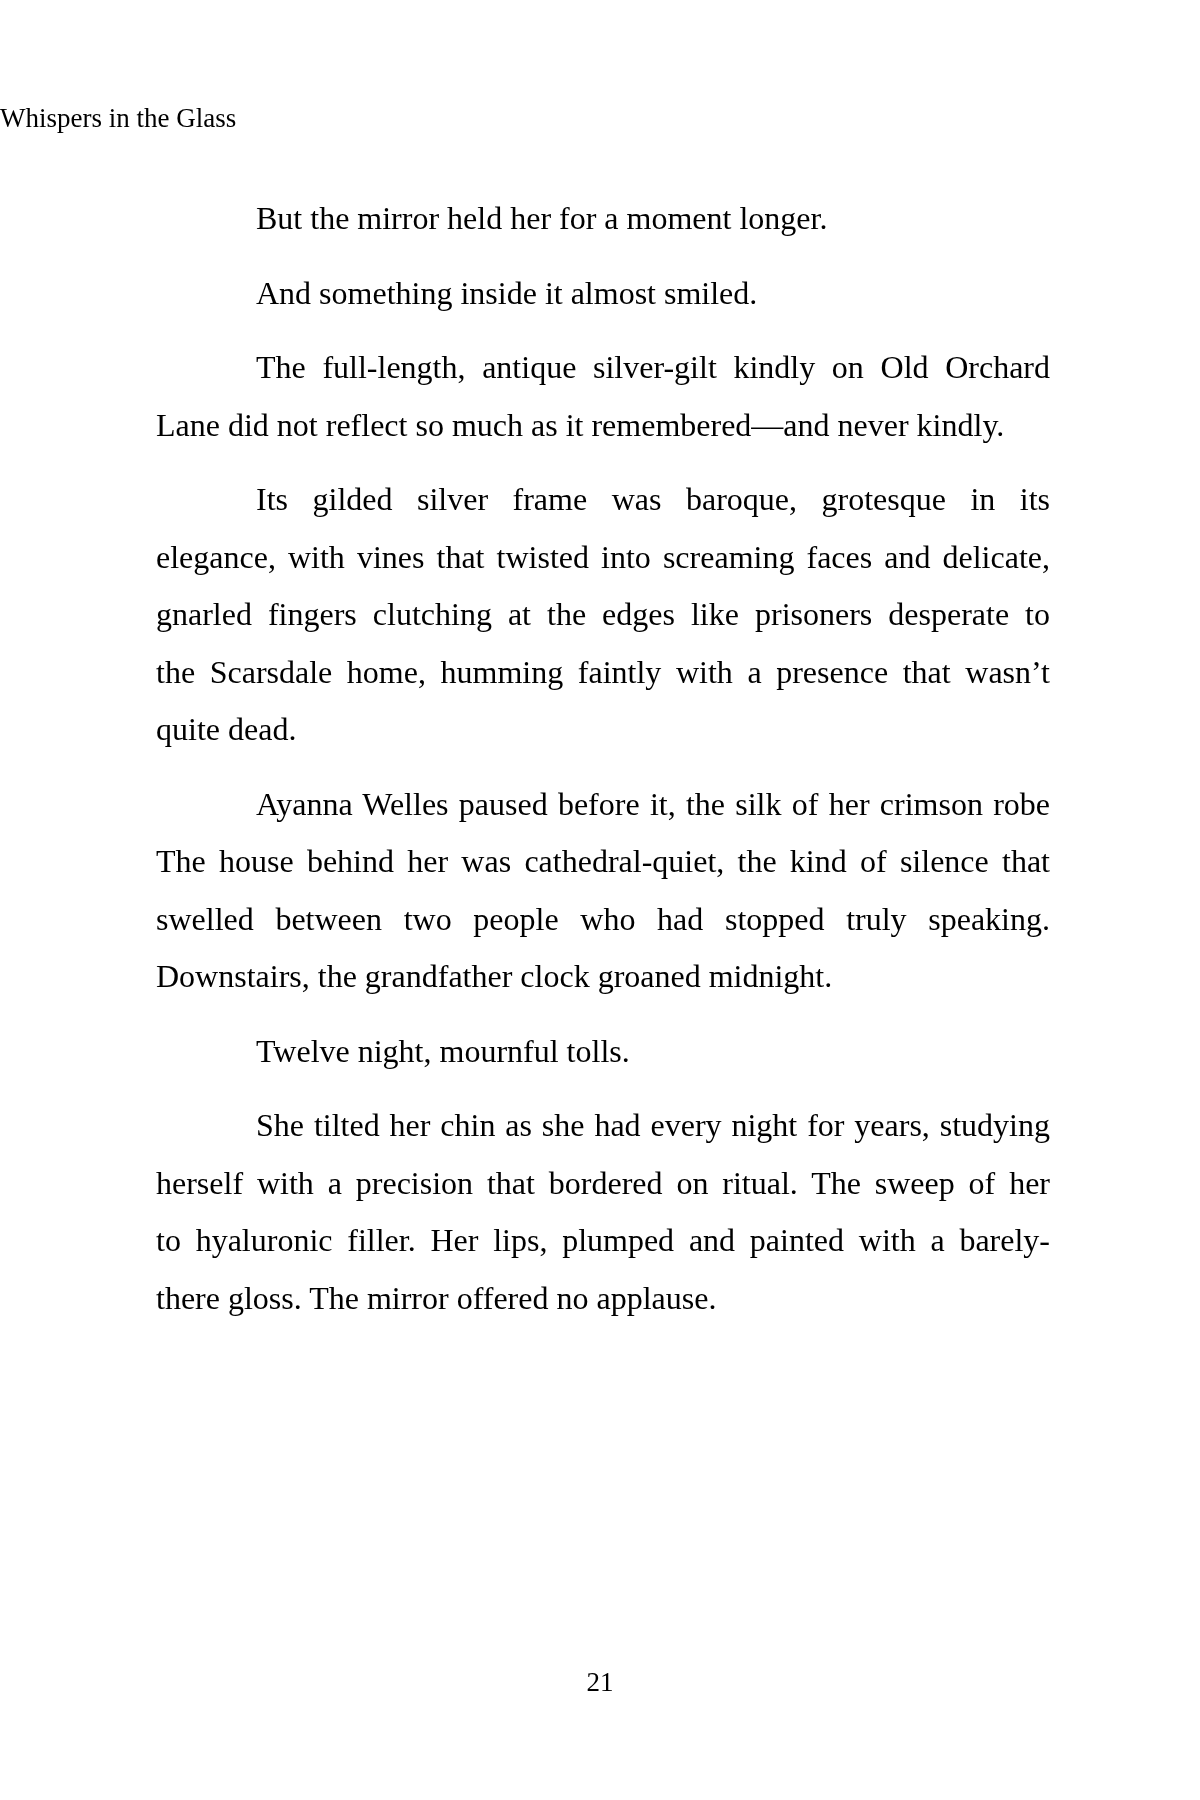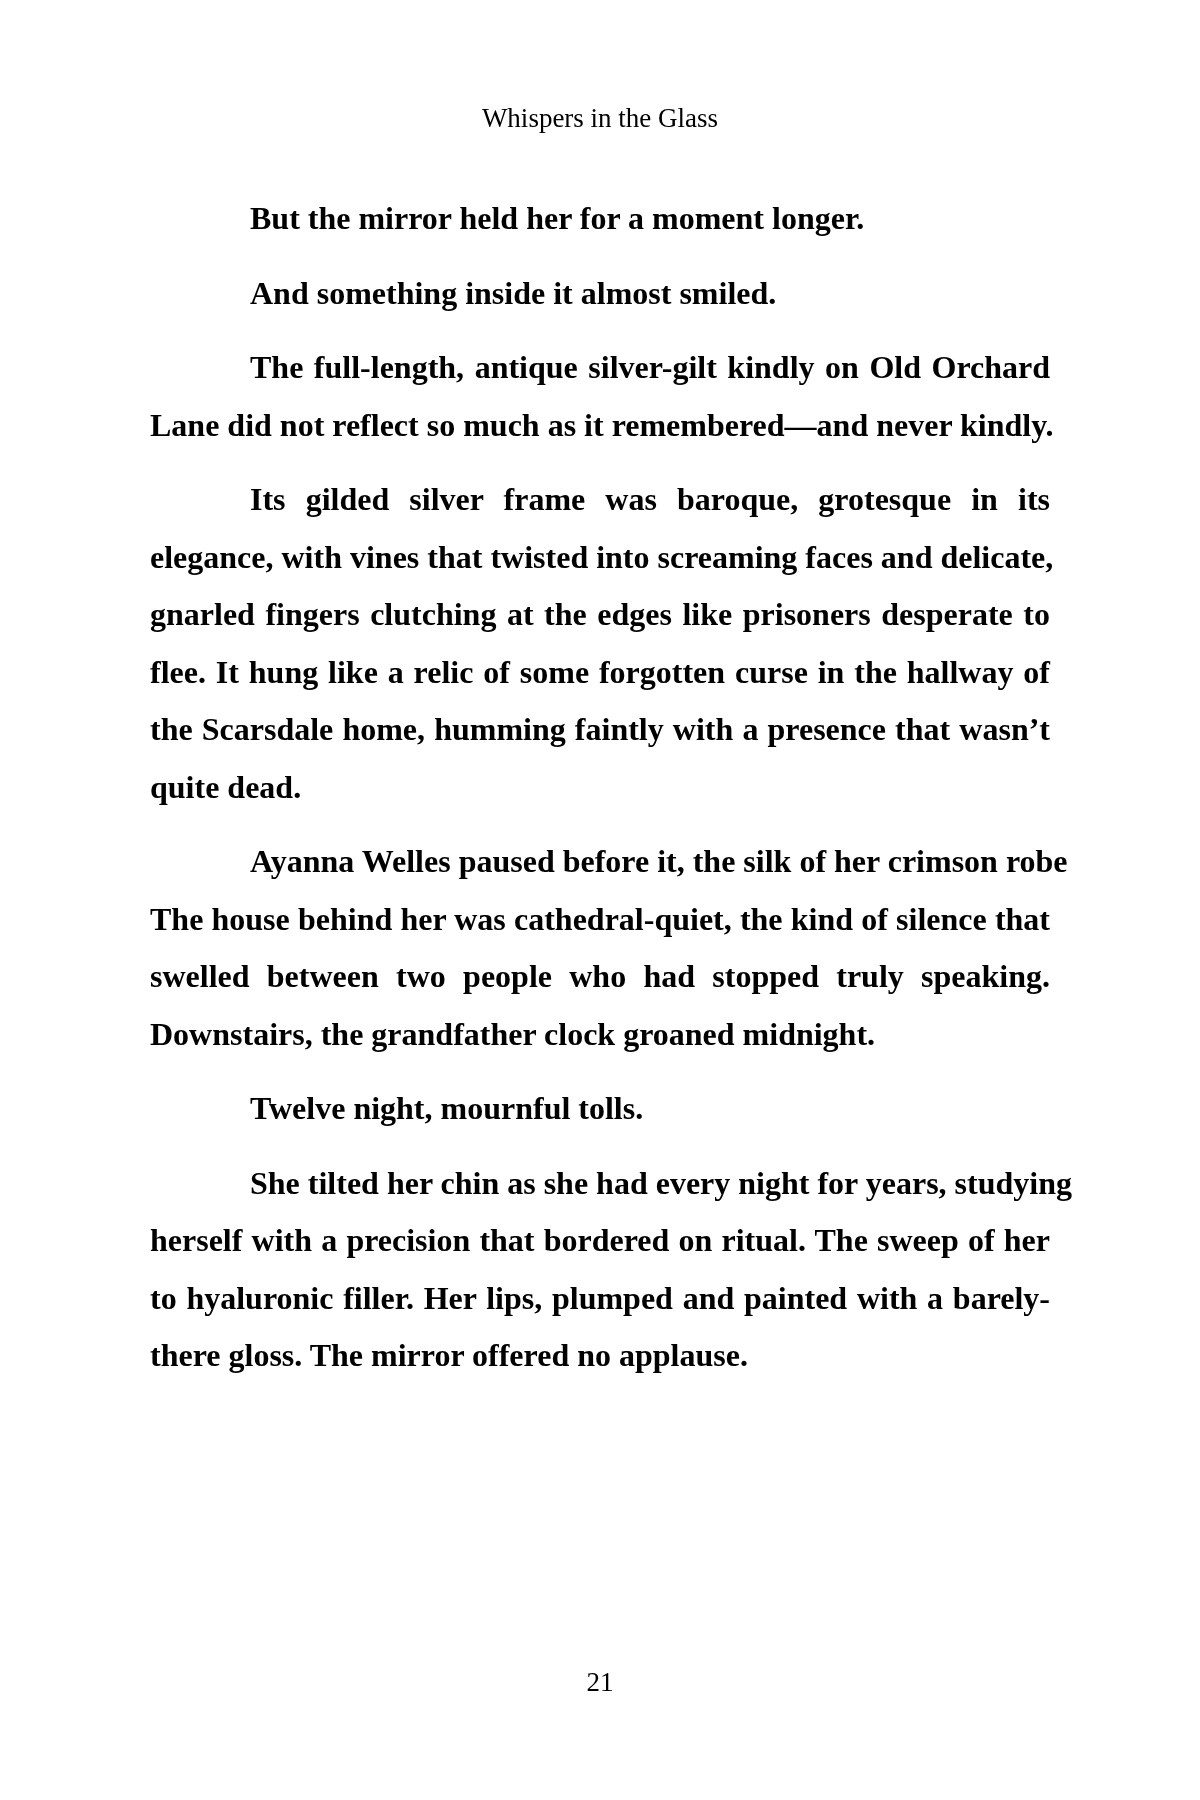--- a/index.html
+++ b/index.html
@@ -16,33 +16,31 @@
     color: #000000;
   }
   .running-header {
     position: absolute;
     left: 0;
     width: 1200px;
     top: 100px;
     height: 36px;
     line-height: 36px;
     font-size: 27px;
-    text-align: center;
   }
   .body-text {
     position: absolute;
     left: 150px;
     top: 190px;
     width: 900px;
     font-size: 32px;
     line-height: 57.5px;
   }
   .para {
-    margin: 0 0 17px 0;
-    font-weight: bold;
+    margin: 0 0 17px 6px;
   }
   .line {
     display: block;
     text-align: justify;
     text-align-last: justify;
     white-space: nowrap;
   }
   .line.last {
     text-align: left;
     text-align-last: left;
@@ -74,21 +72,20 @@
     <span class="line indent last">And something inside it almost smiled.</span>
   </p>
   <p class="para">
     <span class="line indent">The full-length, antique silver-gilt kindly on Old Orchard</span>
     <span class="line last">Lane did not reflect so much as it remembered—and never kindly.</span>
   </p>
   <p class="para">
     <span class="line indent">Its gilded silver frame was baroque, grotesque in its</span>
     <span class="line">elegance, with vines that twisted into screaming faces and delicate,</span>
     <span class="line">gnarled fingers clutching at the edges like prisoners desperate to</span>
-    <span class="line">flee. It hung like a relic of some forgotten curse in the hallway of</span>
     <span class="line">the Scarsdale home, humming faintly with a presence that wasn’t</span>
     <span class="line last">quite dead.</span>
   </p>
   <p class="para">
     <span class="line indent">Ayanna Welles paused before it, the silk of her crimson robe</span>
     <span class="line">The house behind her was cathedral-quiet, the kind of silence that</span>
     <span class="line">swelled between two people who had stopped truly speaking.</span>
     <span class="line last">Downstairs, the grandfather clock groaned midnight.</span>
   </p>
   <p class="para">

